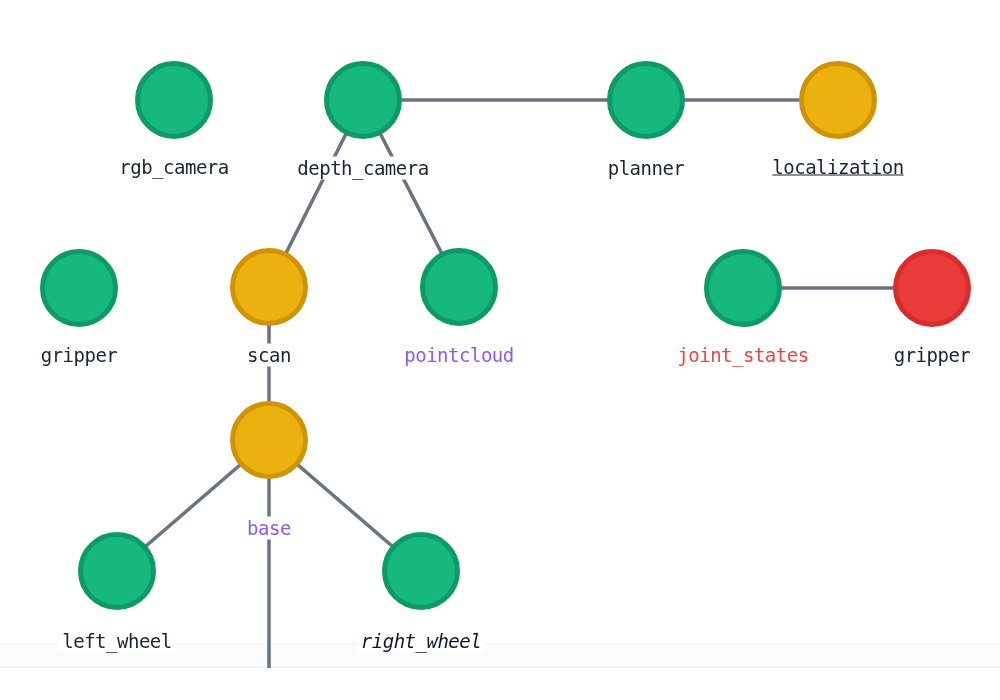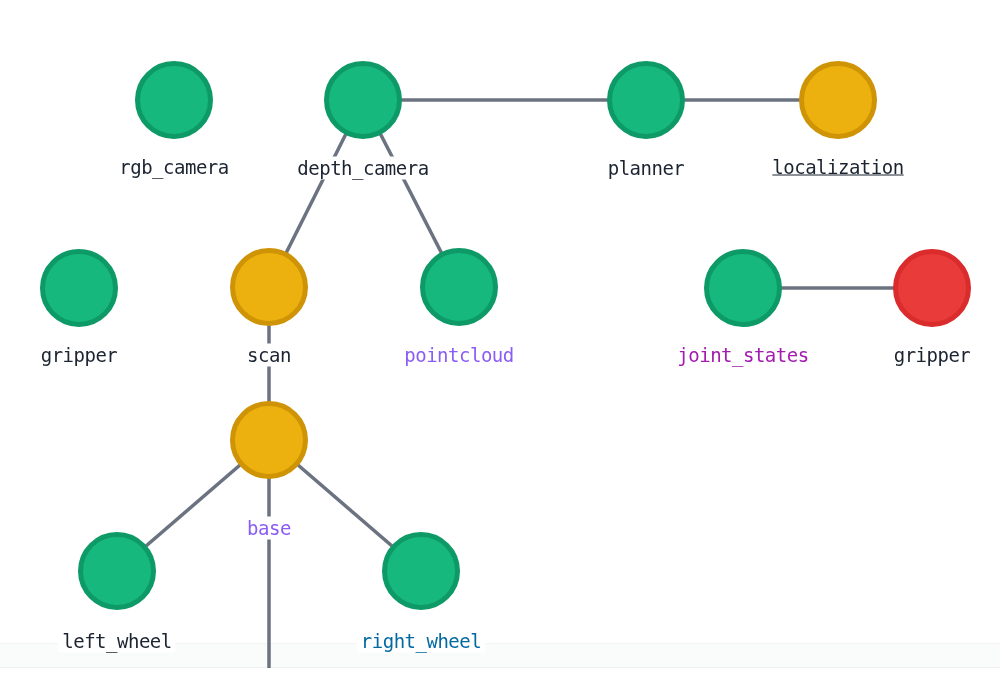--- a/index.html
+++ b/index.html
@@ -72,23 +72,23 @@
       <div class="node-label" style="left: 646px; top: 168px; color: rgb(27, 36, 48);">planner</div>
       <div class="node" style="width: 78px; height: 78px; left: 799px; top: 61px; background: rgb(236, 177, 14); border: 5px solid rgb(207, 148, 5);"></div>
       <div class="node-label" style="left: 838px; top: 167px; color: rgb(27, 36, 48); text-decoration: underline;">localization</div>
       <div class="node" style="width: 78px; height: 78px; left: 40px; top: 249px; background: rgb(23, 184, 126); border: 5px solid rgb(13, 154, 103);"></div>
       <div class="node-label" style="left: 79px; top: 355px; color: rgb(27, 36, 48);">gripper</div>
       <div class="node" style="width: 78px; height: 78px; left: 230px; top: 248px; background: rgb(236, 177, 14); border: 5px solid rgb(207, 148, 5);"></div>
       <div class="node-label" style="left: 269px; top: 355px; color: rgb(27, 36, 48);">scan</div>
       <div class="node" style="width: 78px; height: 78px; left: 420px; top: 248px; background: rgb(23, 184, 126); border: 5px solid rgb(13, 154, 103);"></div>
       <div class="node-label" style="left: 459px; top: 355px; color: #8b5cf6;">pointcloud</div>
       <div class="node" style="width: 78px; height: 78px; left: 704px; top: 249px; background: rgb(23, 184, 126); border: 5px solid rgb(13, 154, 103);"></div>
-      <div class="node-label" style="left: 743px; top: 355px; color: #a21caf;">joint_states</div>
+      <div class="node-label" style="left: 743px; top: 355px; color: #ef4444;">joint_states</div>
       <div class="node" style="width: 78px; height: 78px; left: 893px; top: 249px; background: rgb(234, 59, 59); border: 5px solid rgb(218, 44, 44);"></div>
       <div class="node-label" style="left: 932px; top: 355px; color: rgb(27, 36, 48);">gripper</div>
       <div class="node" style="width: 78px; height: 78px; left: 230px; top: 401px; background: rgb(236, 177, 14); border: 5px solid rgb(207, 148, 5);"></div>
       <div class="node-label" style="left: 269px; top: 528px; color: #8b5cf6;">base</div>
       <div class="node" style="width: 78px; height: 78px; left: 78px; top: 532px; background: rgb(23, 184, 126); border: 5px solid rgb(13, 154, 103);"></div>
       <div class="node-label" style="left: 117px; top: 641px; color: rgb(27, 36, 48); text-align: right;">left_wheel</div>
       <div class="node" style="width: 78px; height: 78px; left: 382px; top: 532px; background: rgb(23, 184, 126); border: 5px solid rgb(13, 154, 103);"></div>
-      <div class="node-label" style="left: 421px; top: 641px; color: #0369a1;">right_wheel</div>
+      <div class="node-label" style="left: 421px; top: 641px; color: #0f172a; font-style: italic;">right_wheel</div>
     </div>
 </div>
 
 </body></html>

